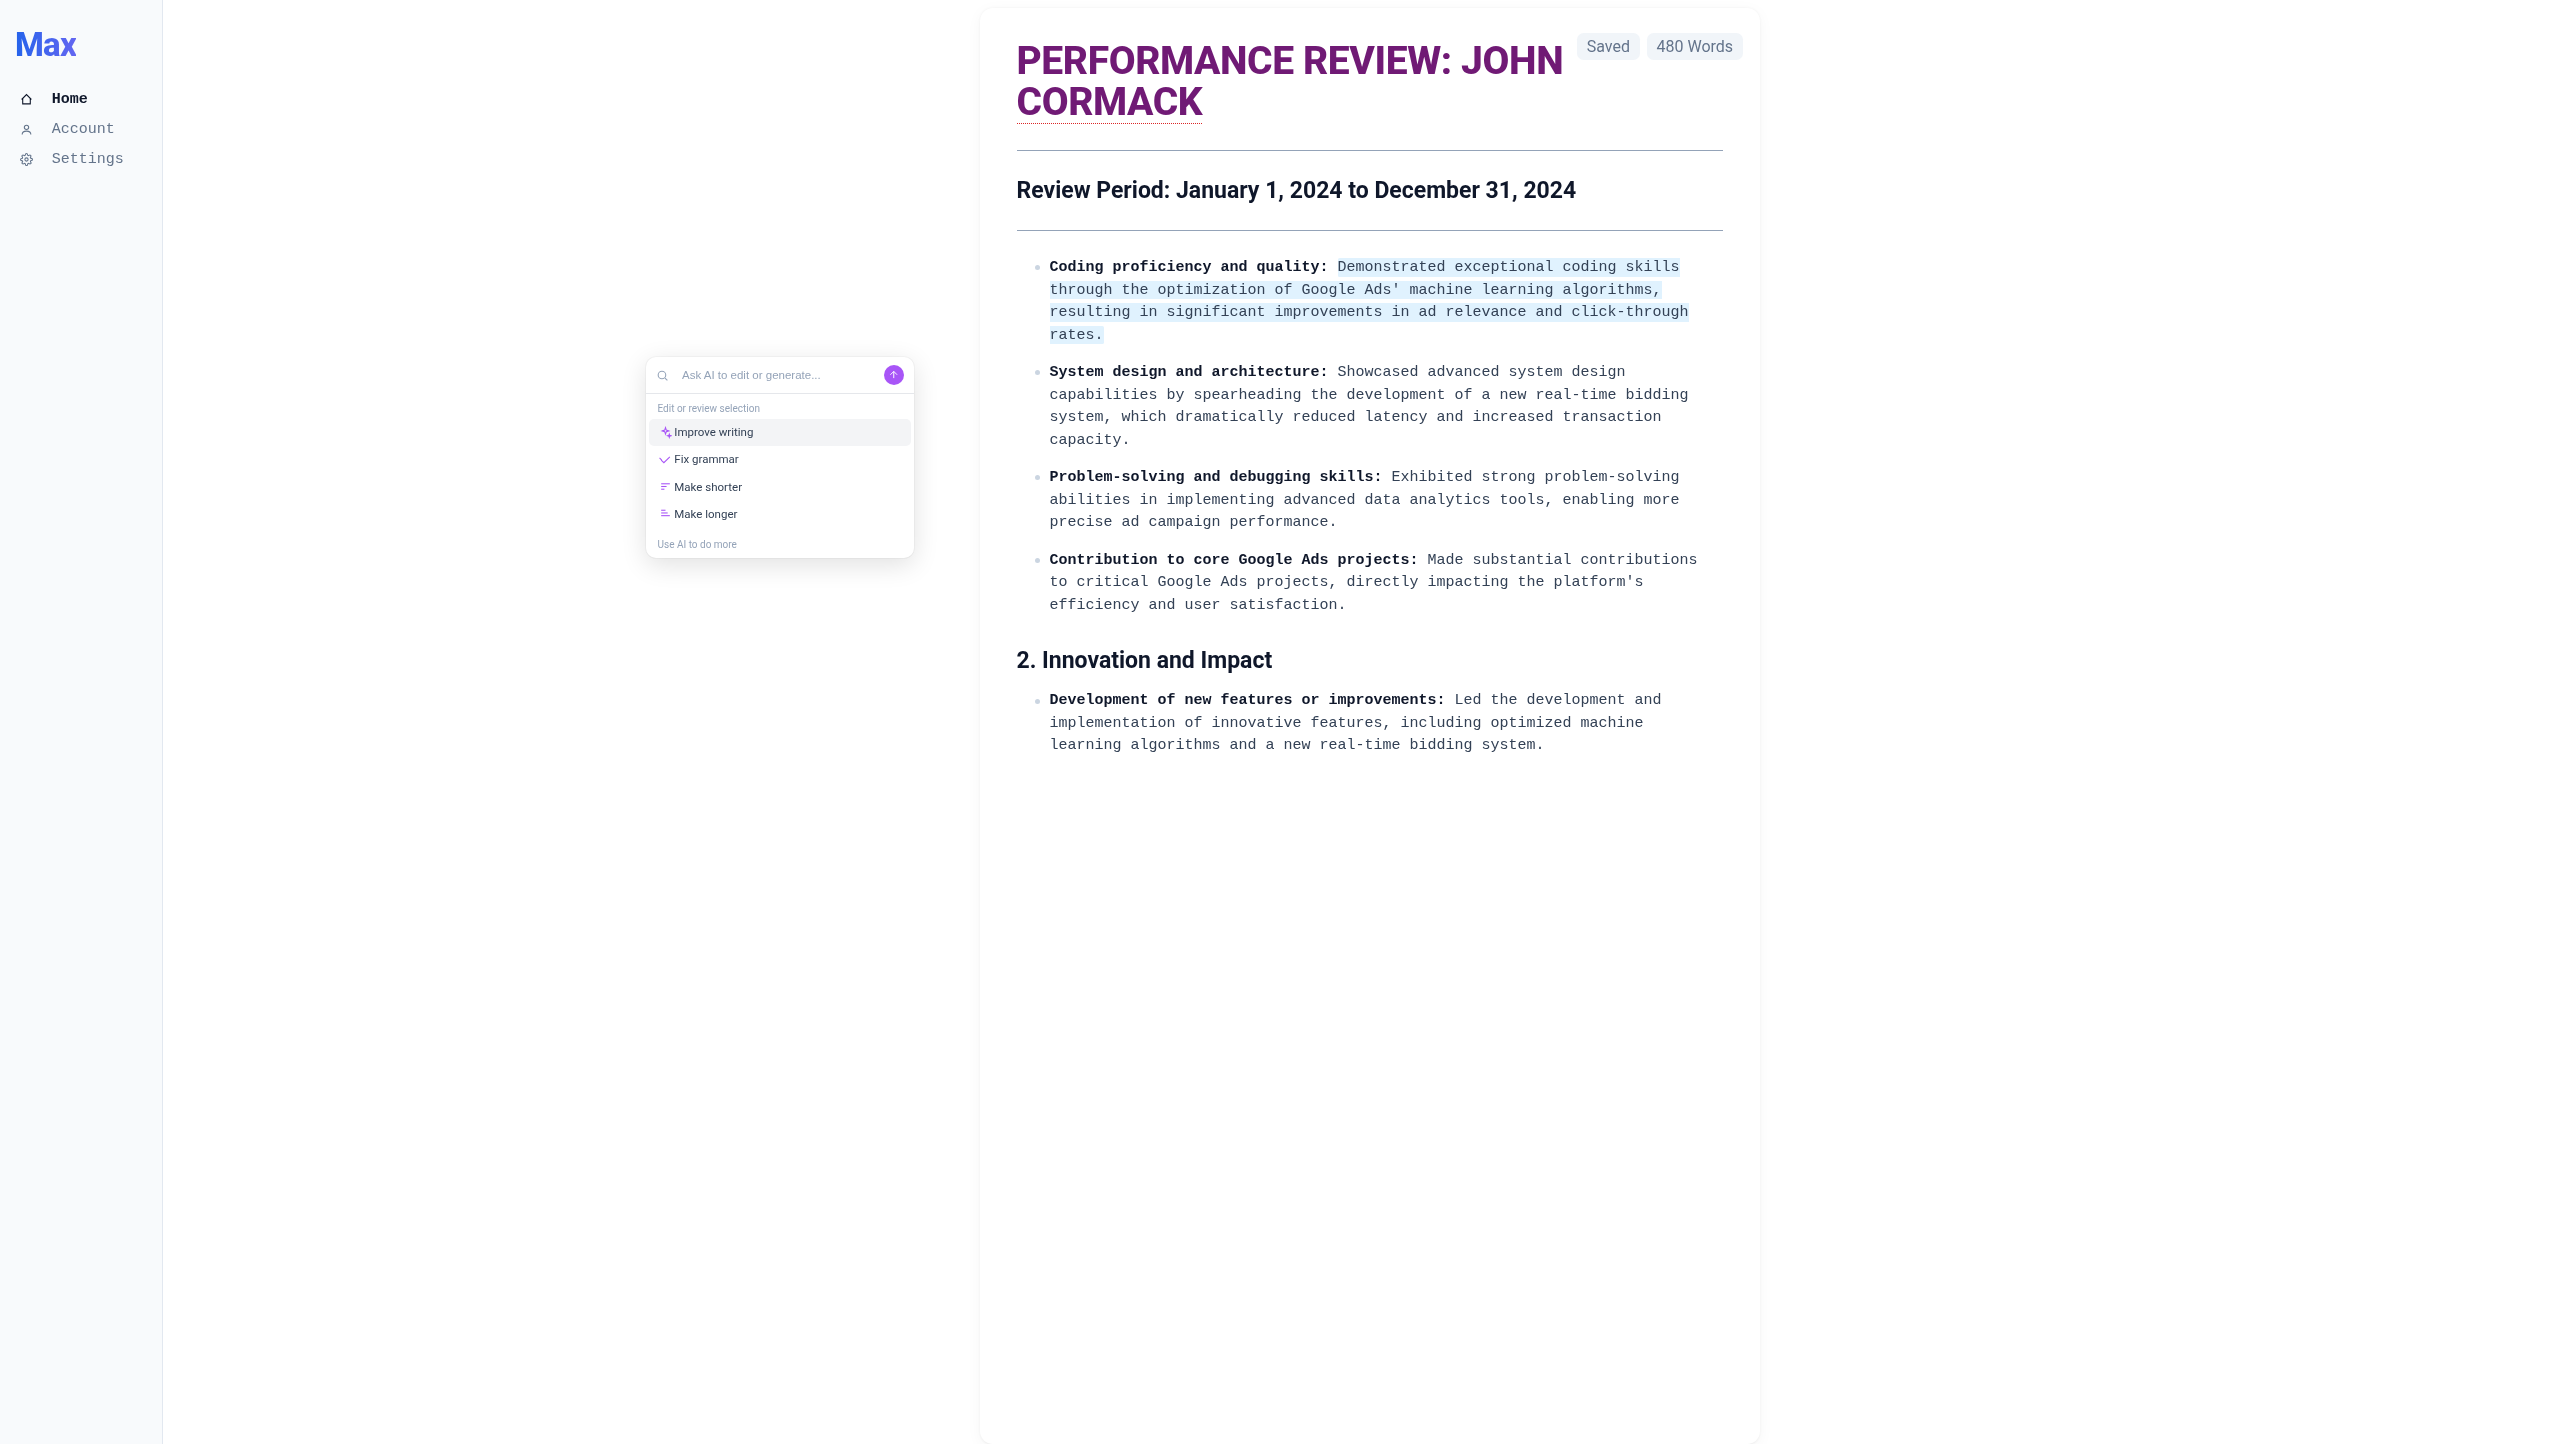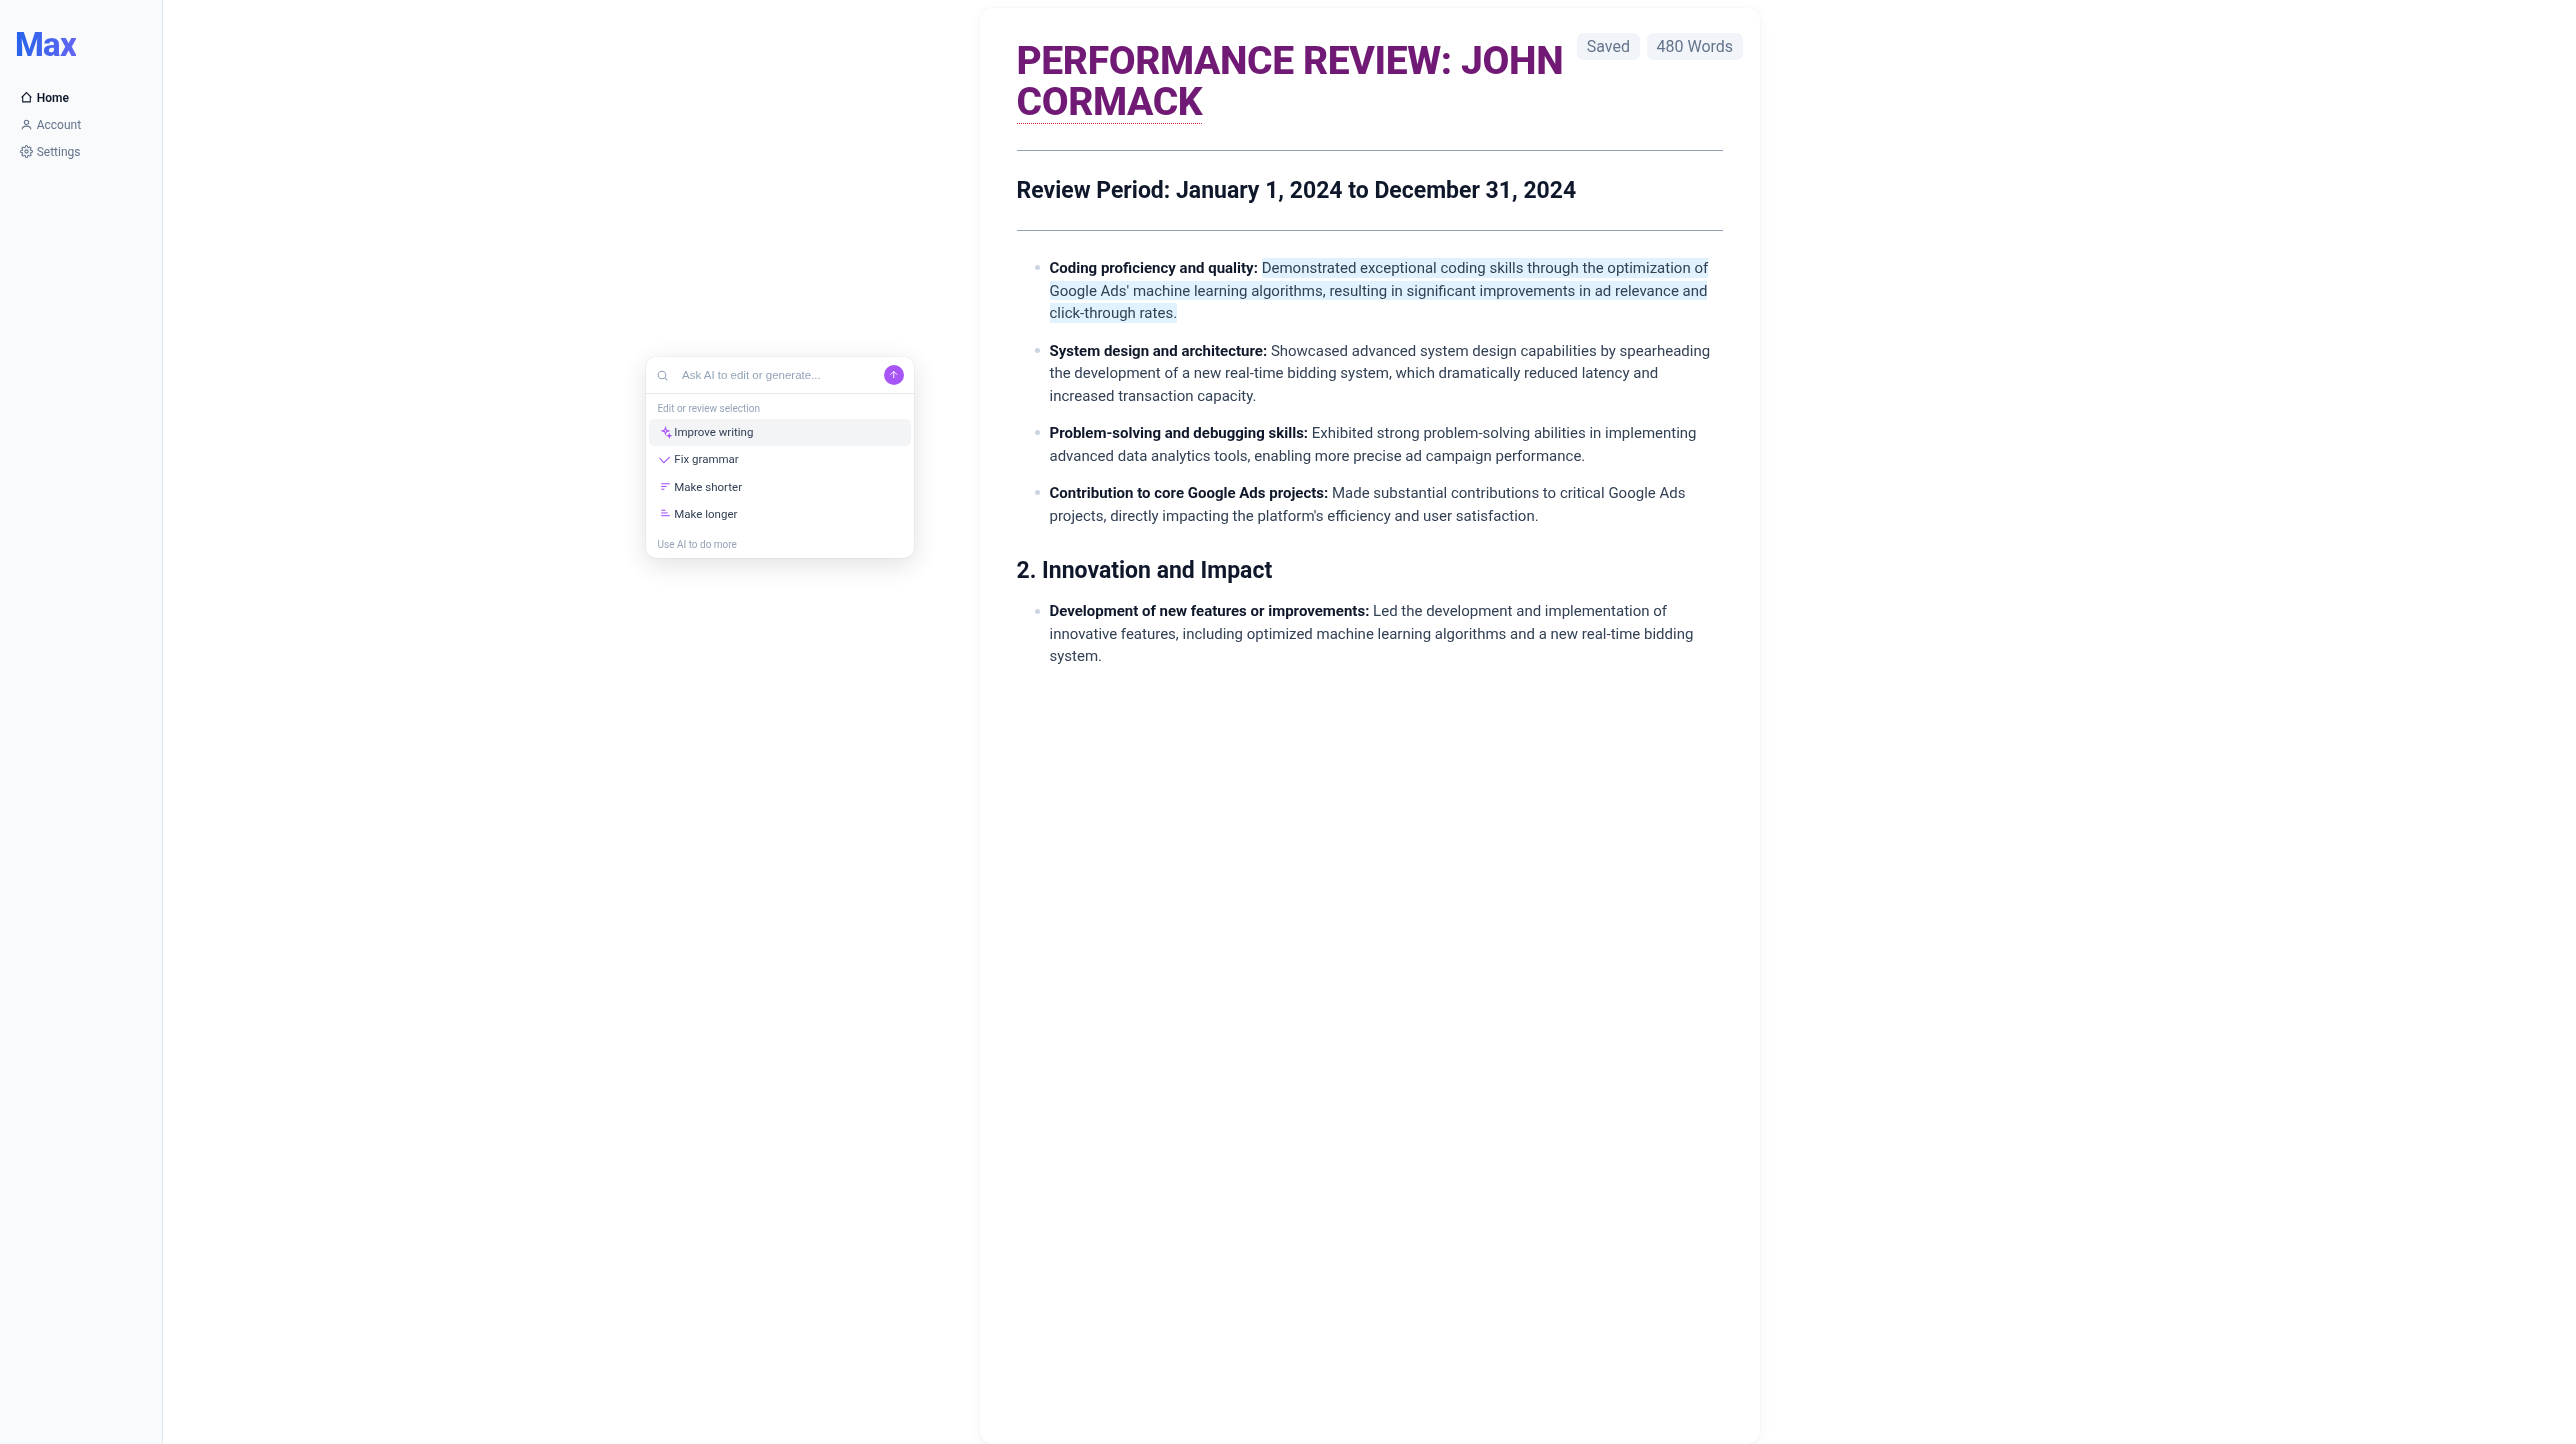--- a/index.html
+++ b/index.html
@@ -32,25 +32,26 @@
   background-clip: text;
   letter-spacing: -0.8px;
 }
 .nav-items {
   list-style: none;
   padding: 0 8.2px;
 }
 .nav-item {
   display: flex;
   align-items: center;
-  gap: 4px;
+  gap: 19px;
   padding: 6.6px 11.5px;
   border-radius: 6.6px;
   cursor: pointer;
-  font-size: 12px;
+  font-size: 15px;
+  font-family: Liberation Mono, monospace;
 }
 .nav-item.active {
   color: #0f172a;
   font-weight: 600;
 }
 .nav-item:not(.active) {
   color: #64748b;
 }
 .nav-icon {
   width: 13px;
@@ -114,20 +115,21 @@
 }
 .section-heading {
   font-size: 23px;
   font-weight: 700;
   margin-top: 30px;
   margin-bottom: 16.4px;
 }
 ul.bullets {
   list-style: none;
   padding-left: 18px;
+  font-family: Liberation Mono, monospace;
 }
 ul.bullets li {
   position: relative;
   font-size: 15px;
   line-height: 1.5;
   color: #334155;
   margin-bottom: 15px;
   padding-left: 15px;
 }
 ul.bullets li::before {

